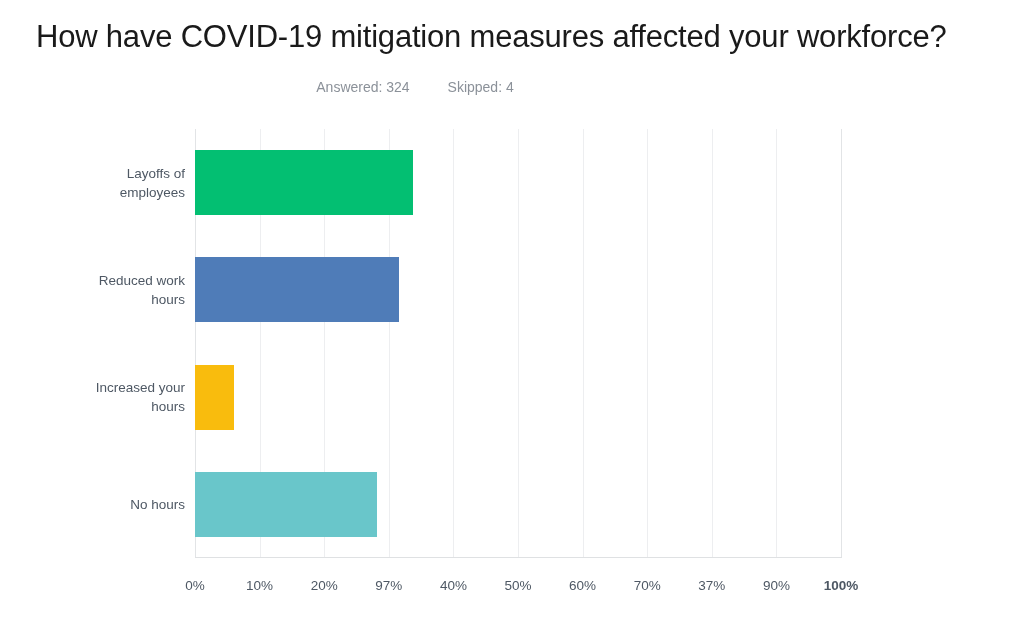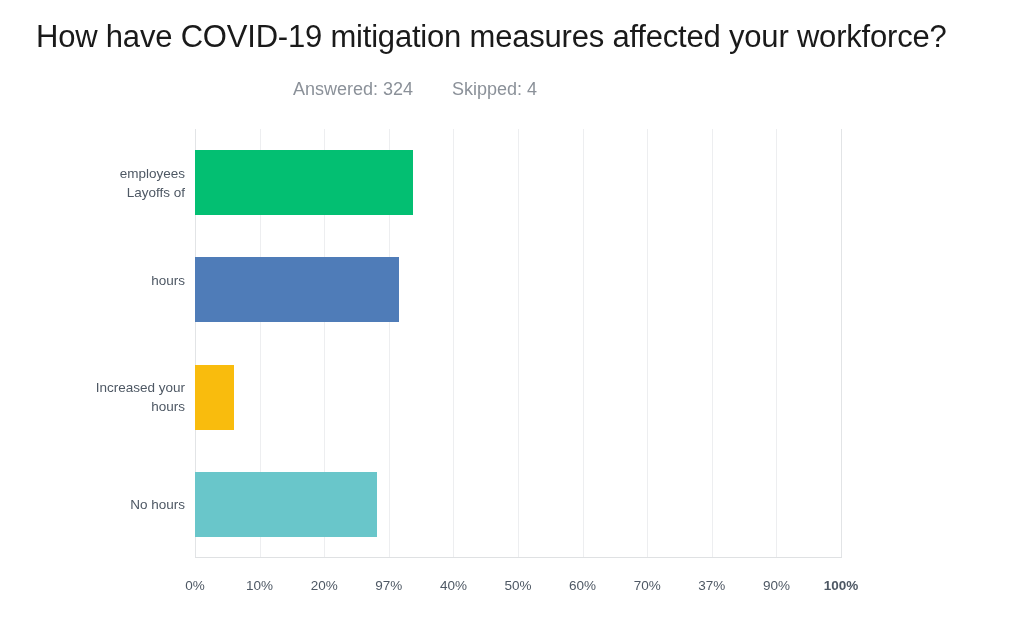--- a/index.html
+++ b/index.html
@@ -31,21 +31,21 @@
     letter-spacing: -0.2px;
     white-space: nowrap;
   }
 
   #submeta {
     position: absolute;
     left: 0;
     top: 79px;
     width: 828px;
     text-align: center;
-    font-size: 18px;
+    font-size: 14px;
     color: #8b9199;
     padding-left: 2px;
   }
   #submeta .answered { margin-right: 34px; }
 
   
   #chart {
     position: absolute;
     left: 195px;
     top: 129px;
@@ -124,24 +124,25 @@
 
   <div id="title">How have COVID-19 mitigation measures affected your workforce?</div>
 
   <div id="submeta">
     <span class="answered">Answered: 324</span>
     <span class="skipped">Skipped: 4</span>
   </div>
 
   <div id="ylabels">
       <div class="cat-label" style="top: 34.625px;">
+        <div>Layoffs of</div>
         <div>employees</div>
-        <div>Layoffs of</div>
       </div>
       <div class="cat-label" style="top: 141.875px;">
+        <div>Reduced work</div>
         <div>hours</div>
       </div>
       <div class="cat-label" style="top: 249.125px;">
         <div>Increased your</div>
         <div>hours</div>
       </div>
       <div class="cat-label" style="top: 365.875px;">
         <div>No hours</div>
       </div>
     </div>

